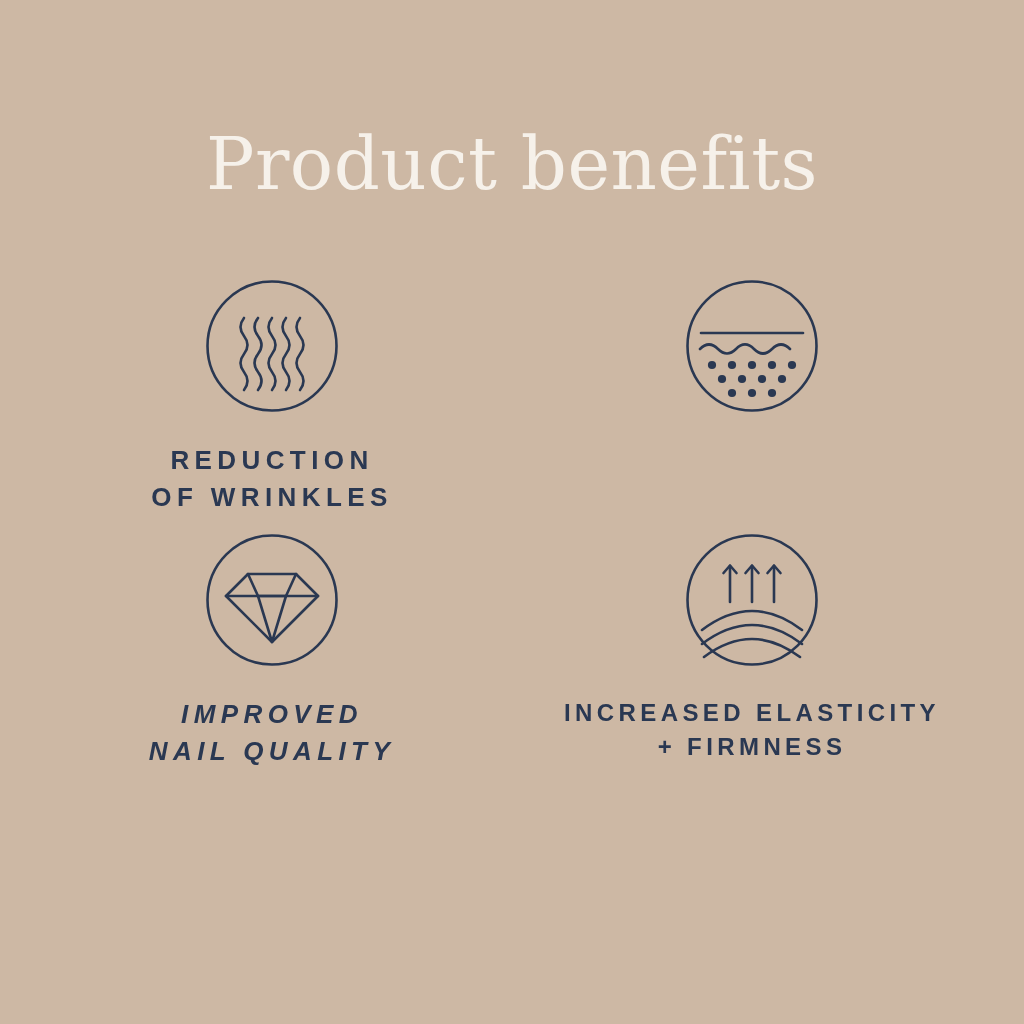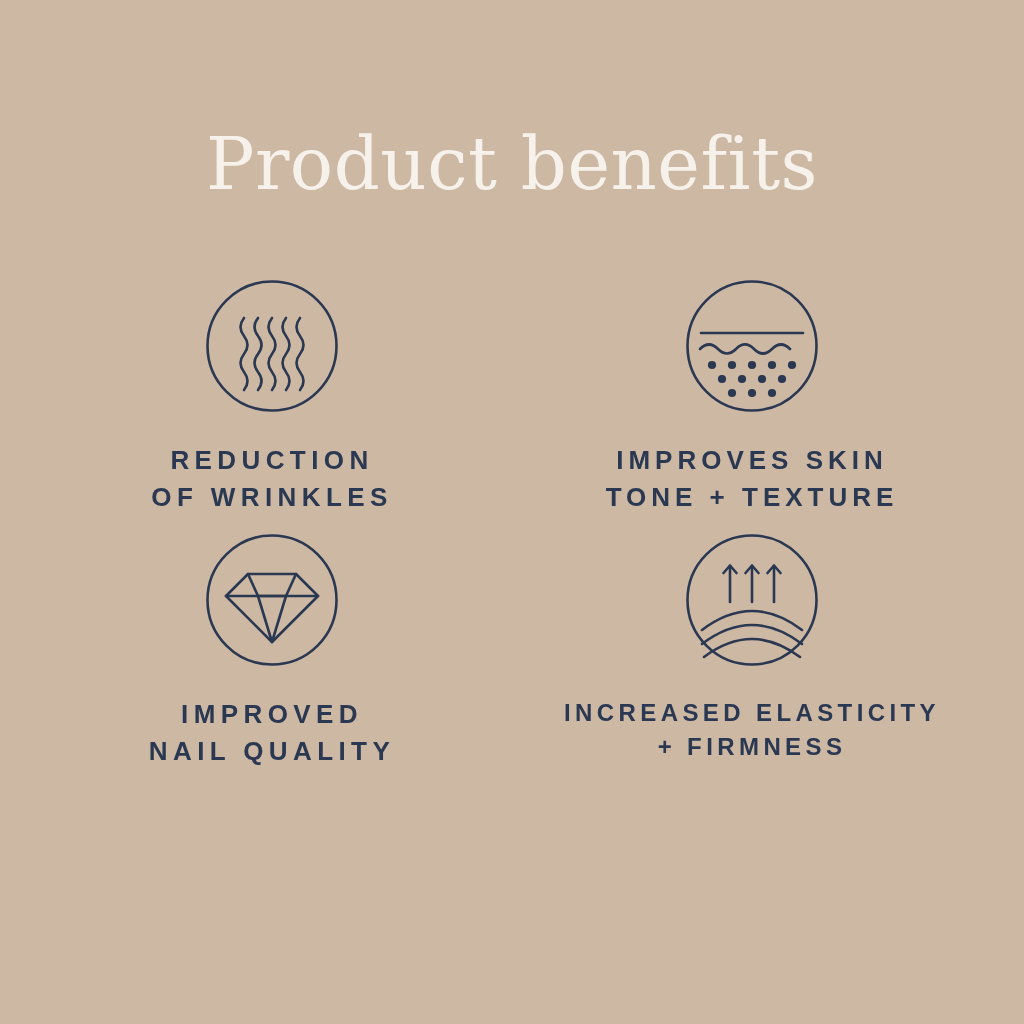--- a/index.html
+++ b/index.html
@@ -133,35 +133,33 @@
             <circle cx="58" cy="101" r="4.1"></circle>
             <circle cx="78" cy="101" r="4.1"></circle>
             <circle cx="98" cy="101" r="4.1"></circle>
 
             <circle cx="48" cy="115" r="4.1"></circle>
             <circle cx="68" cy="115" r="4.1"></circle>
             <circle cx="88" cy="115" r="4.1"></circle>
           </g>
         </svg>
       </div>
-      <div class="benefit-label" style="color: rgb(42, 56, 82);">IMPROVES SKIN
-TONE + TEXTURE</div>
     </div>
 
     <div class="benefit cell-2">
       <div class="icon-wrap">
         <svg viewBox="0 0 136 136" xmlns="http://www.w3.org/2000/svg" fill="none" stroke="#2a3852" stroke-width="2.6" stroke-linecap="round" stroke-linejoin="round">
           <circle cx="68" cy="68" r="64.5"></circle>
           <path d="M44 42 H92 L114 64 L68 110 L22 64 Z"></path>
           <line x1="22" y1="64" x2="114" y2="64"></line>
           <path d="M44 42 L54 64 L68 110 L82 64 L92 42"></path>
           <line x1="54" y1="64" x2="82" y2="64"></line>
         </svg>
       </div>
-      <div class="benefit-label" style="color: rgb(42, 56, 82);">IMPROVED
+      <div class="benefit-label" style="color: rgb(42, 56, 82); font-style: italic;">IMPROVED
 NAIL QUALITY</div>
     </div>
 
     <div class="benefit cell-3">
       <div class="icon-wrap">
         <svg viewBox="0 0 136 136" xmlns="http://www.w3.org/2000/svg" fill="none" stroke="#2a3852" stroke-width="2.6" stroke-linecap="round" stroke-linejoin="round">
           <circle cx="68" cy="68" r="64.5"></circle>
           <g>
             <line x1="46" y1="70" x2="46" y2="34"></line>
             <path d="M39.5 41 L46 33.5 L52.5 41"></path>

